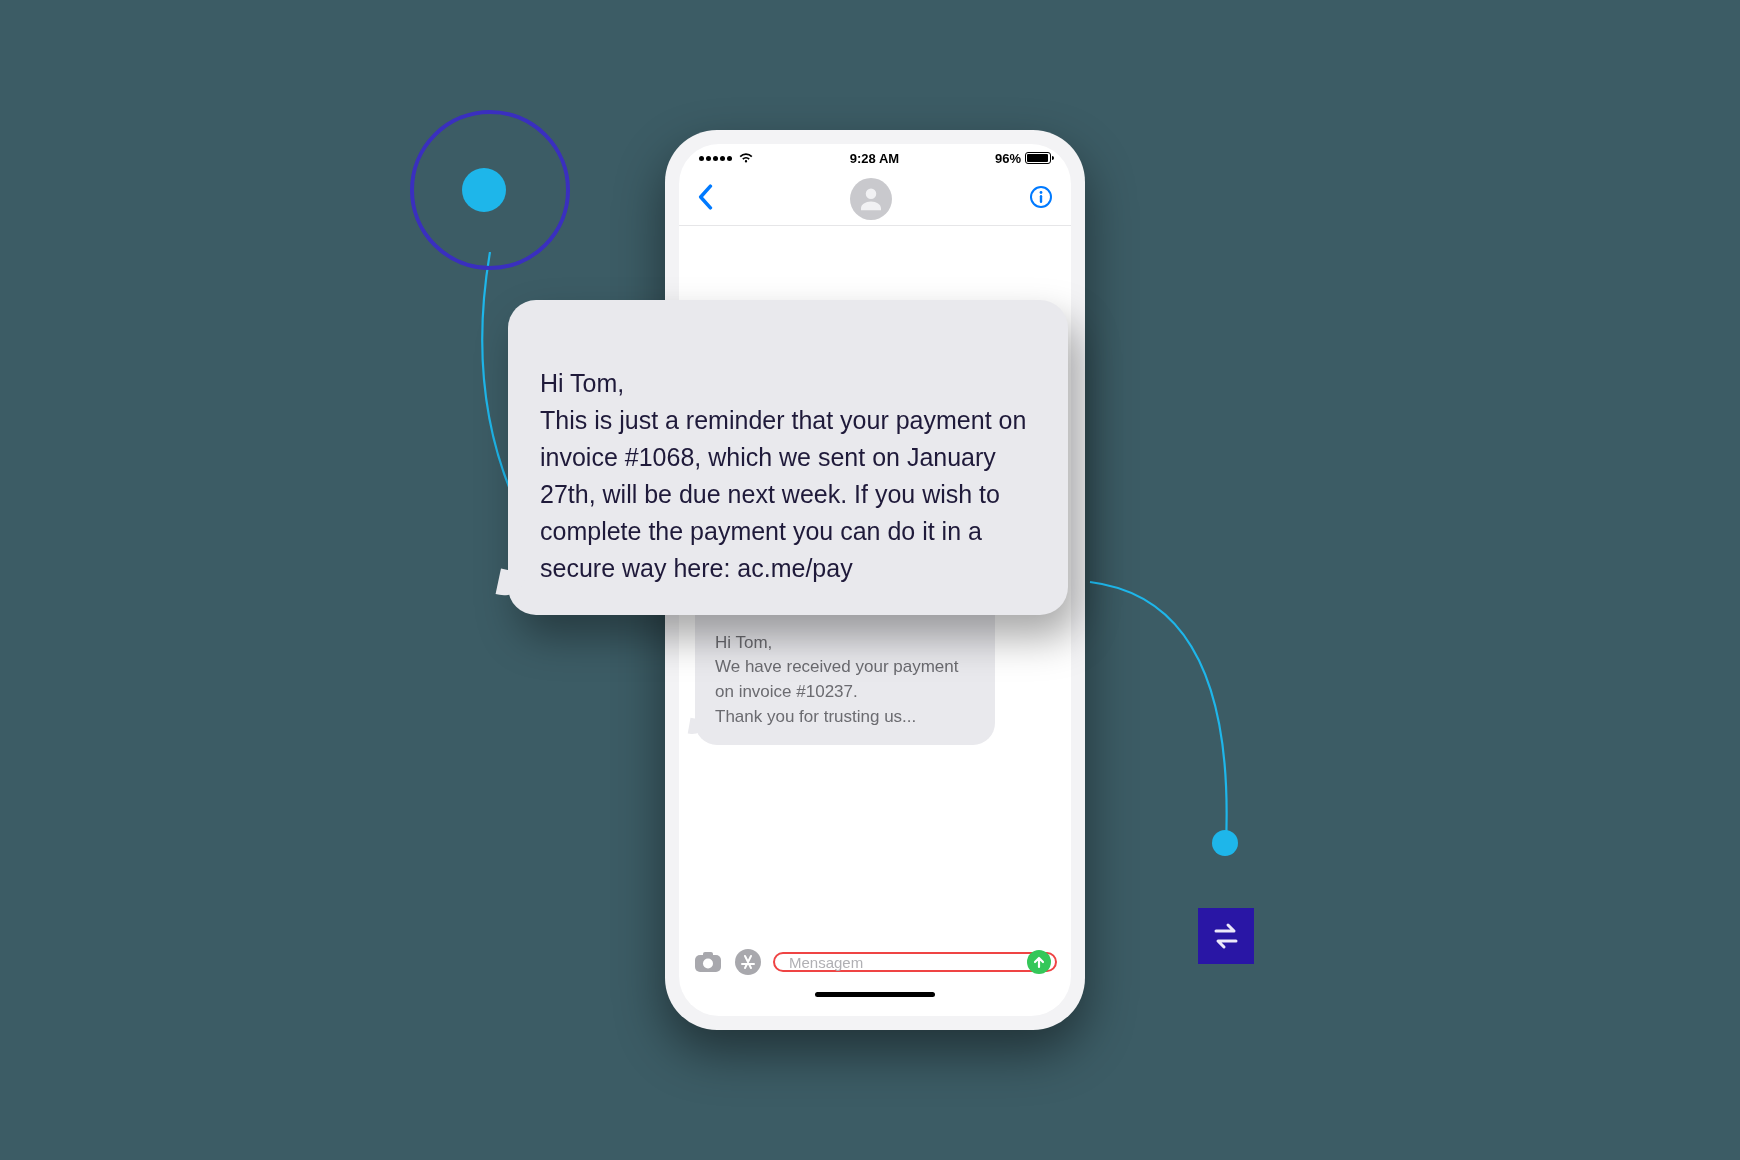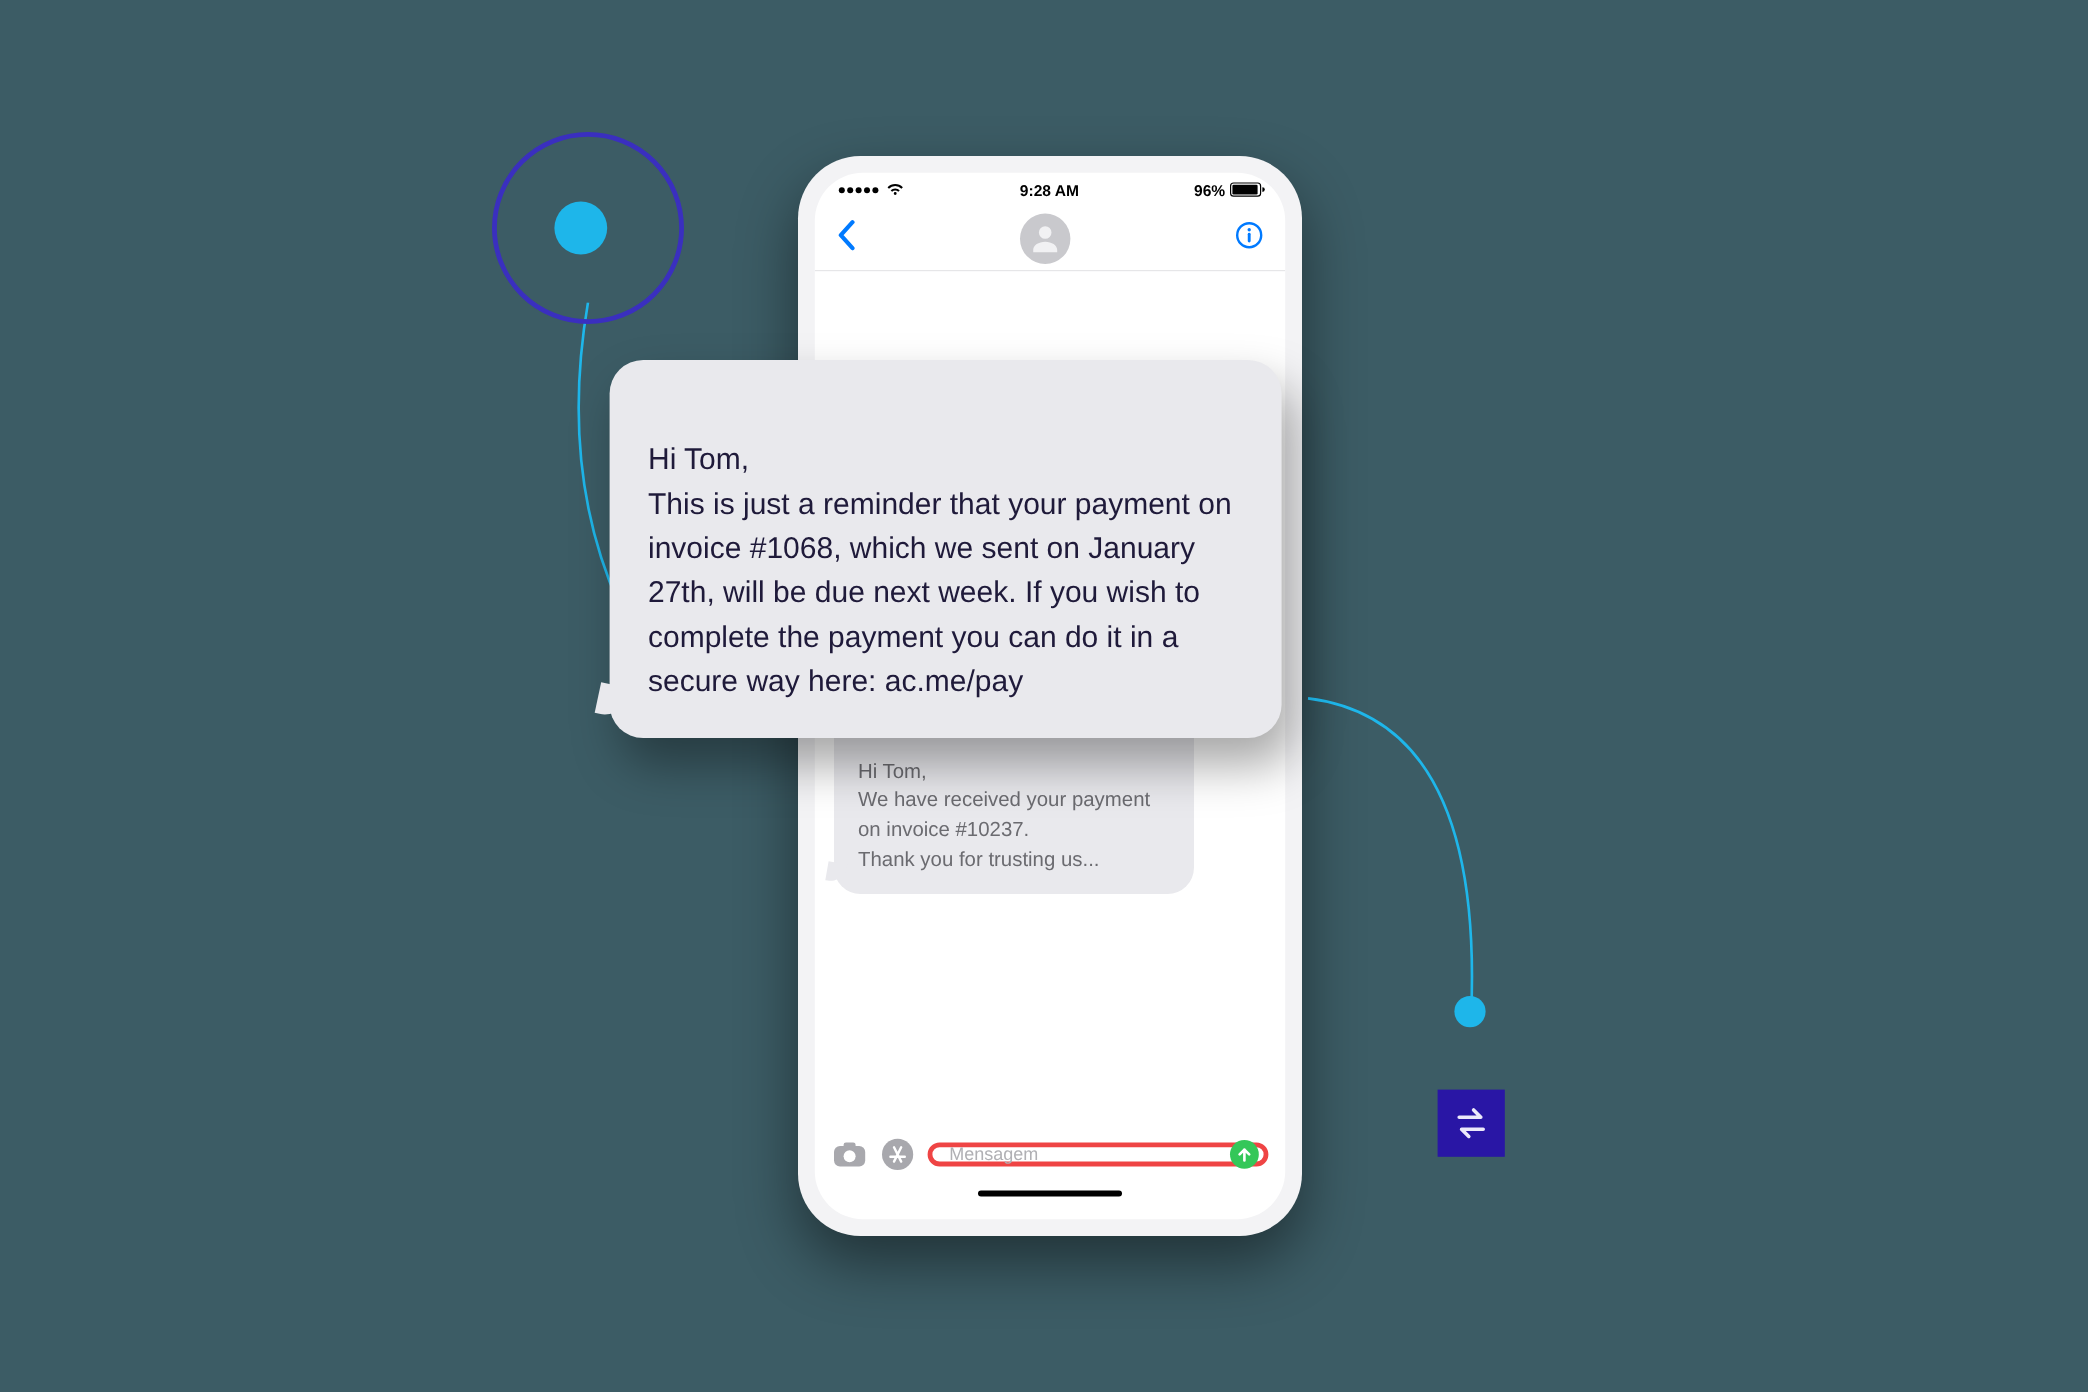--- a/index.html
+++ b/index.html
@@ -120,21 +120,21 @@
     padding: 0 14px 4px 14px;
   }
   .input-icon {
     width: 30px; height: 30px;
     display: flex; align-items: center; justify-content: center;
     color: #a8a8ad;
   }
   .msg-input {
     flex: 1;
     height: 20px;
-    border: 4px solid #ef4444;
+    border: 2px solid #ef4444;
     border-radius: 16px;
     display: flex; align-items: center;
     padding: 0 4px 0 14px;
     font-size: 15px;
     color: #b0b0b4;
   }
   .msg-input span { flex: 1; }
   .send-btn {
     width: 24px; height: 24px;
     border-radius: 50%;

